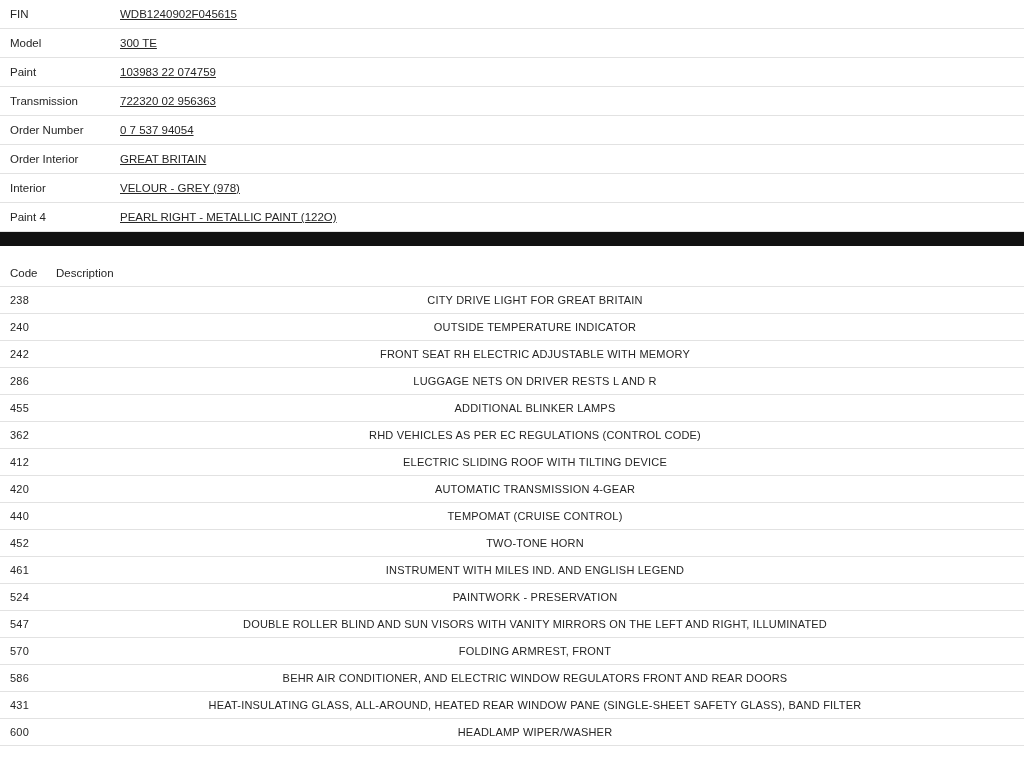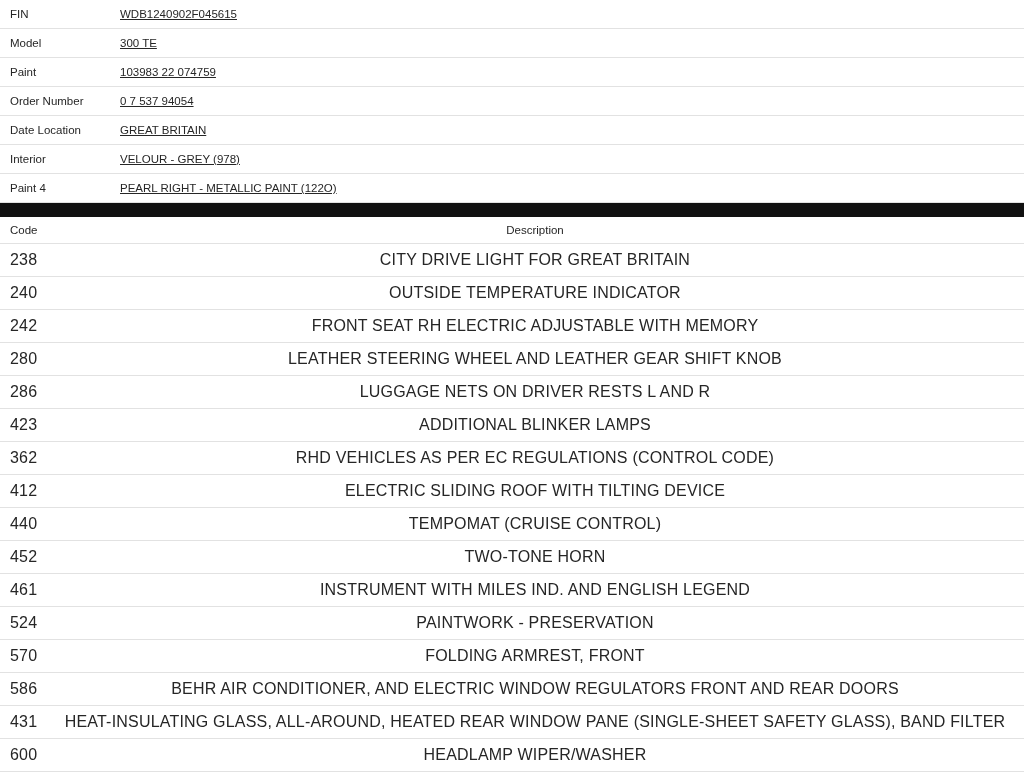--- a/index.html
+++ b/index.html
@@ -61,30 +61,30 @@
   
   table.codes {
     width: 100%;
     border-collapse: collapse;
     table-layout: fixed;
   }
   table.codes tr {
     border-bottom: 1px solid #e2e2e2;
   }
   table.codes th {
-    text-align: center;
+    text-align: left;
     font-weight: normal;
     font-size: 11.5px;
     color: #262626;
-    padding: 7px 10px 7px 10px;
+    padding: 21px 10px 7px 10px;
     height: 24px;
     box-sizing: border-box;
   }
   table.codes td {
-    font-size: 16px;
+    font-size: 11px;
     color: #262626;
     padding: 7px 10px 7px 10px;
     height: 24px;
     box-sizing: border-box;
     letter-spacing: 0.2px;
   }
   th.col-code, td.col-code {
     width: 46px;
     padding-left: 10px;
   }
@@ -109,25 +109,29 @@
       </tr>
       <tr>
         <td class="info-label">Model</td>
         <td class="info-value">300 TE</td>
       </tr>
       <tr>
         <td class="info-label">Paint</td>
         <td class="info-value">103983 22 074759</td>
       </tr>
       <tr>
+        <td class="info-label">Transmission</td>
+        <td class="info-value">722320 02 956363</td>
+      </tr>
+      <tr>
         <td class="info-label">Order Number</td>
         <td class="info-value">0 7 537 94054</td>
       </tr>
       <tr>
-        <td class="info-label">Date Location</td>
+        <td class="info-label">Order Interior</td>
         <td class="info-value">GREAT BRITAIN</td>
       </tr>
       <tr>
         <td class="info-label">Interior</td>
         <td class="info-value">VELOUR - GREY (978)</td>
       </tr>
       <tr>
         <td class="info-label">Paint 4</td>
         <td class="info-value">PEARL RIGHT - METALLIC PAINT (122O)</td>
       </tr>
@@ -150,56 +154,60 @@
       </tr>
       <tr>
         <td class="col-code">240</td>
         <td class="col-desc">OUTSIDE TEMPERATURE INDICATOR</td>
       </tr>
       <tr>
         <td class="col-code">242</td>
         <td class="col-desc">FRONT SEAT RH ELECTRIC ADJUSTABLE WITH MEMORY</td>
       </tr>
       <tr>
-        <td class="col-code">280</td>
-        <td class="col-desc">LEATHER STEERING WHEEL AND LEATHER GEAR SHIFT KNOB</td>
-      </tr>
-      <tr>
         <td class="col-code">286</td>
         <td class="col-desc">LUGGAGE NETS ON DRIVER RESTS L AND R</td>
       </tr>
       <tr>
-        <td class="col-code">423</td>
+        <td class="col-code">455</td>
         <td class="col-desc">ADDITIONAL BLINKER LAMPS</td>
       </tr>
       <tr>
         <td class="col-code">362</td>
         <td class="col-desc">RHD VEHICLES AS PER EC REGULATIONS (CONTROL CODE)</td>
       </tr>
       <tr>
         <td class="col-code">412</td>
         <td class="col-desc">ELECTRIC SLIDING ROOF WITH TILTING DEVICE</td>
       </tr>
       <tr>
+        <td class="col-code">420</td>
+        <td class="col-desc">AUTOMATIC TRANSMISSION 4-GEAR</td>
+      </tr>
+      <tr>
         <td class="col-code">440</td>
         <td class="col-desc">TEMPOMAT (CRUISE CONTROL)</td>
       </tr>
       <tr>
         <td class="col-code">452</td>
         <td class="col-desc">TWO-TONE HORN</td>
       </tr>
       <tr>
         <td class="col-code">461</td>
         <td class="col-desc">INSTRUMENT WITH MILES IND. AND ENGLISH LEGEND</td>
       </tr>
       <tr>
         <td class="col-code">524</td>
         <td class="col-desc">PAINTWORK - PRESERVATION</td>
       </tr>
       <tr>
+        <td class="col-code">547</td>
+        <td class="col-desc">DOUBLE ROLLER BLIND AND SUN VISORS WITH VANITY MIRRORS ON THE LEFT AND RIGHT, ILLUMINATED</td>
+      </tr>
+      <tr>
         <td class="col-code">570</td>
         <td class="col-desc">FOLDING ARMREST, FRONT</td>
       </tr>
       <tr>
         <td class="col-code">586</td>
         <td class="col-desc">BEHR AIR CONDITIONER, AND ELECTRIC WINDOW REGULATORS FRONT AND REAR DOORS</td>
       </tr>
       <tr>
         <td class="col-code">431</td>
         <td class="col-desc">HEAT-INSULATING GLASS, ALL-AROUND, HEATED REAR WINDOW PANE (SINGLE-SHEET SAFETY GLASS), BAND FILTER</td>

